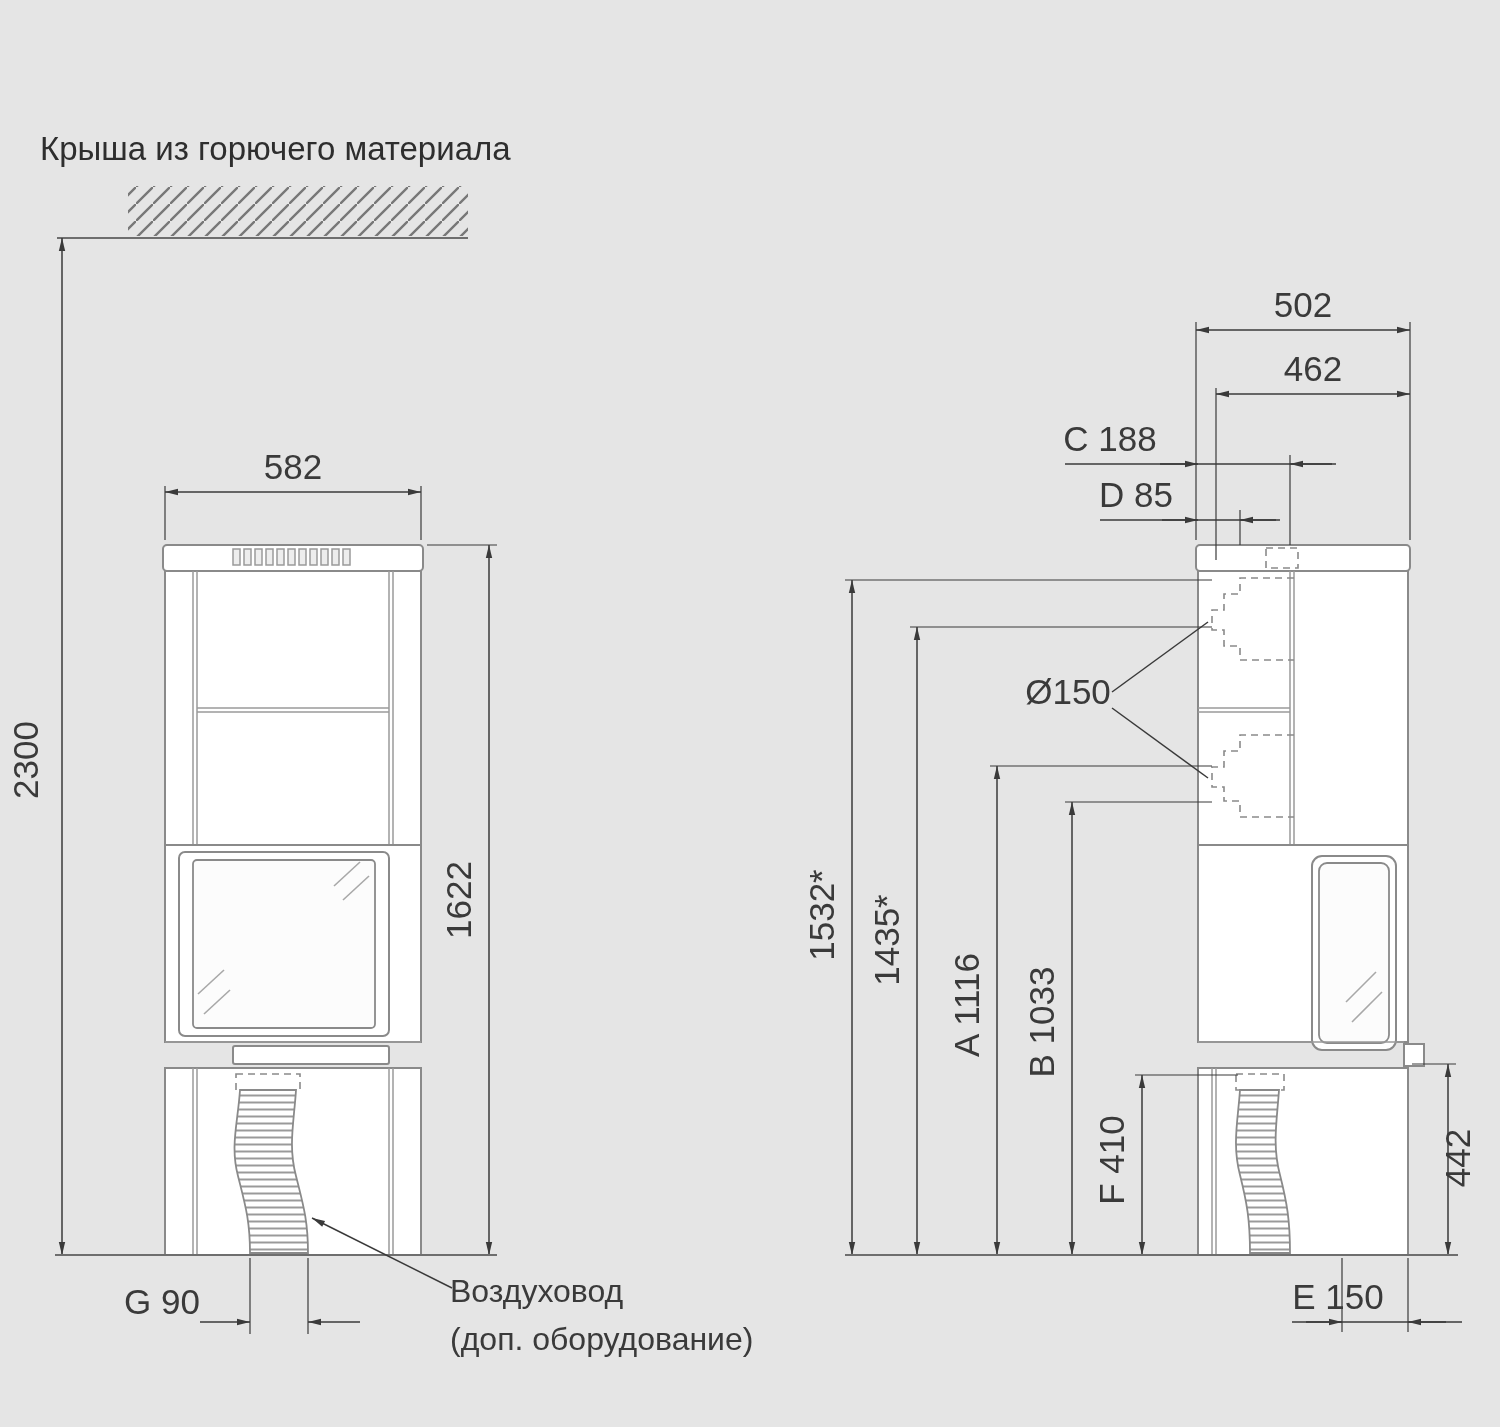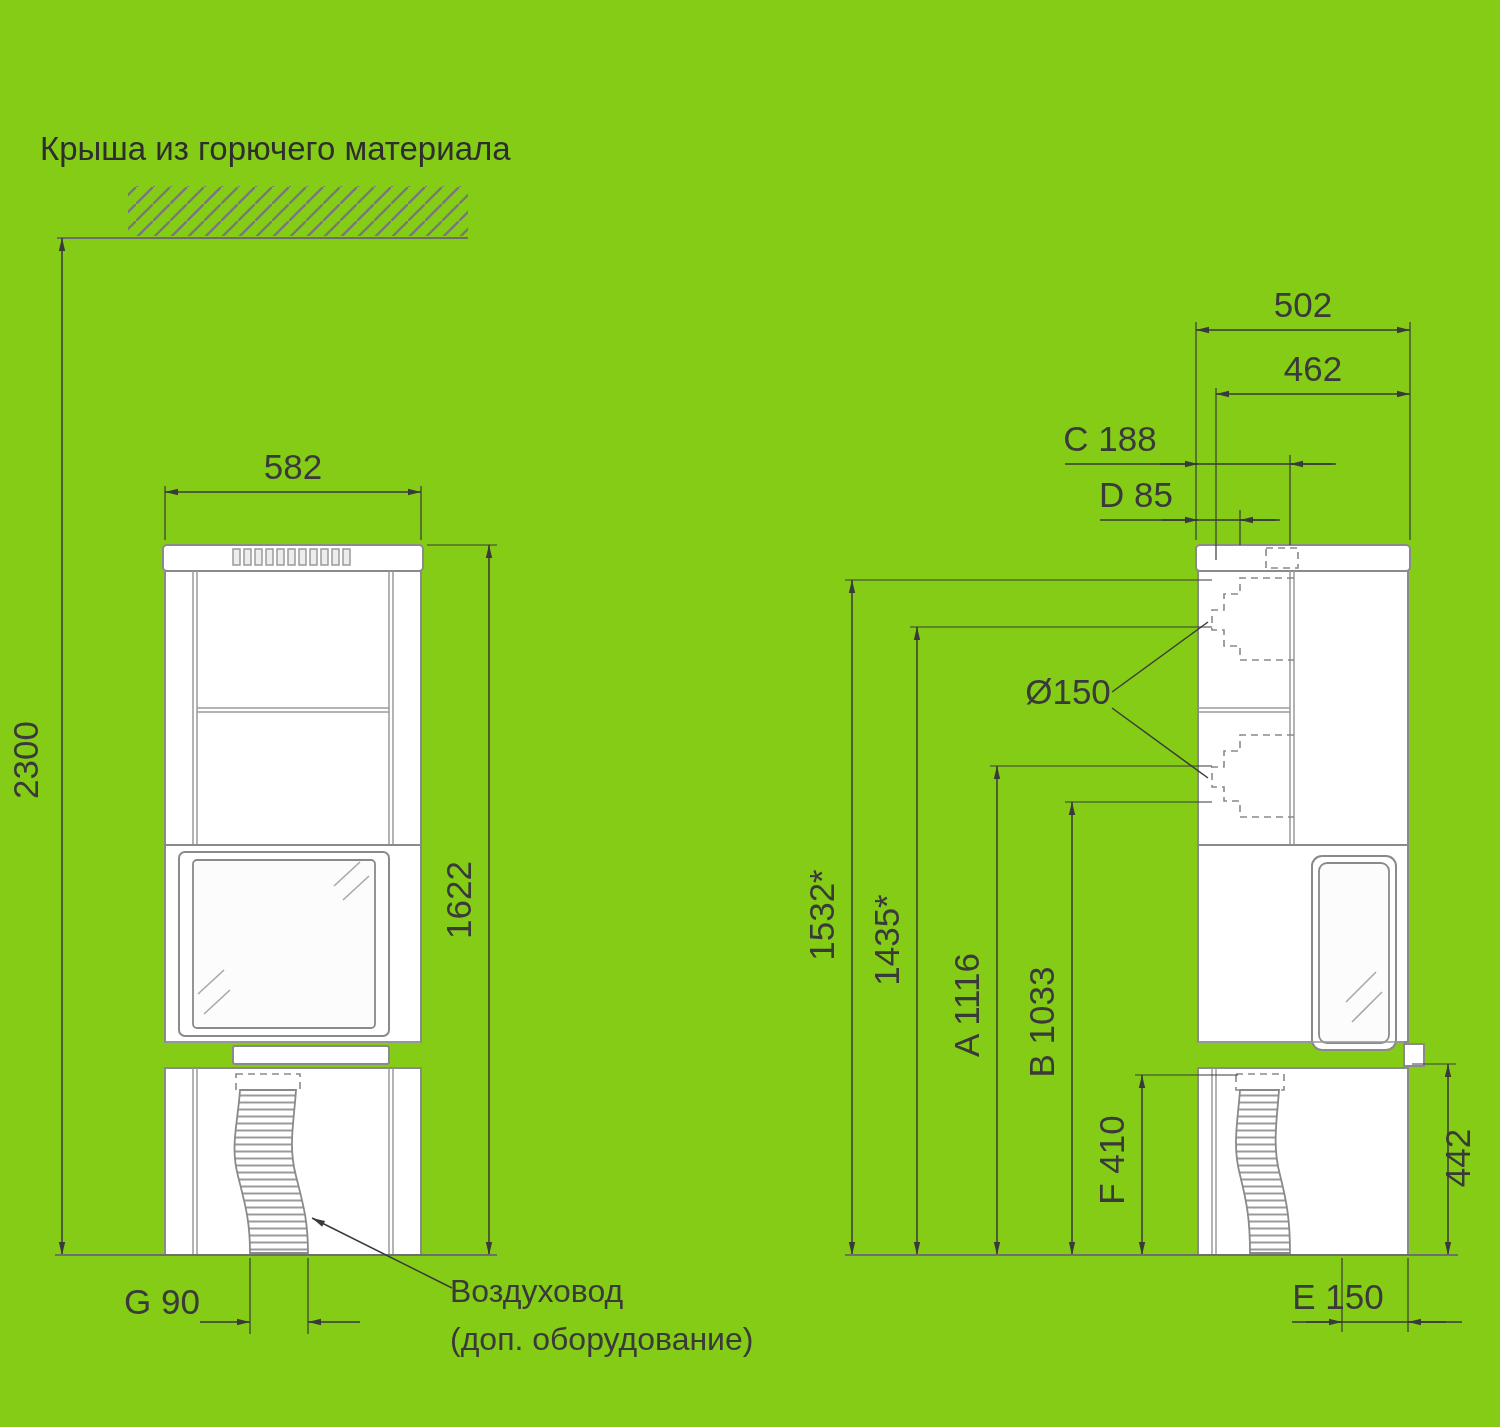--- a/index.html
+++ b/index.html
@@ -1,16 +1,16 @@
 <!DOCTYPE html>
 <html><head>
 <meta charset="utf-8">
 <style>
   html,body{margin:0;padding:0;background:#ffffff;}
-  .page{position:relative;width:1500px;height:1427px;background:#84cc16;overflow:hidden;}
+  .page{position:relative;width:1500px;height:1427px;background:#e5e5e5;overflow:hidden;}
   svg{display:block;}
   text{font-family:"Liberation Sans", sans-serif;fill:#3a3a3a;}
   .title-text{font-size:33px;fill:#2e2e2e;}
   .dim-text{font-size:35px;}
   .label-text{font-size:32px;}
   .dim{stroke:#3a3a3a;stroke-width:1.5;fill:none;}
   .ext{stroke:#3a3a3a;stroke-width:1.2;fill:none;}
   .stove{stroke:#8a8a8a;stroke-width:2;fill:#ffffff;}
   .stove-thin{stroke:#9a9a9a;stroke-width:1.5;fill:none;}
   .glass{stroke:#8a8a8a;stroke-width:1.8;fill:#fcfcfc;}

